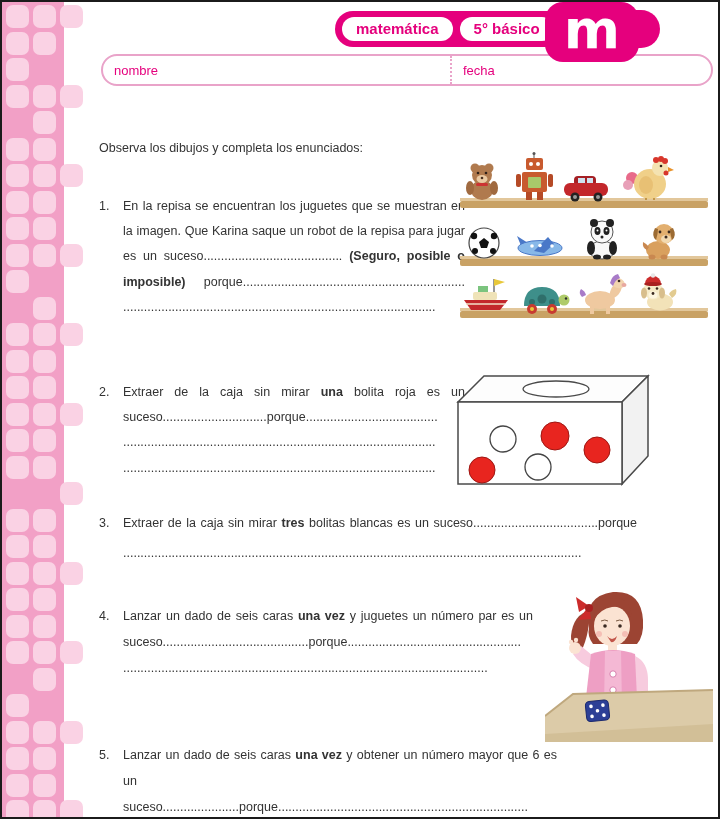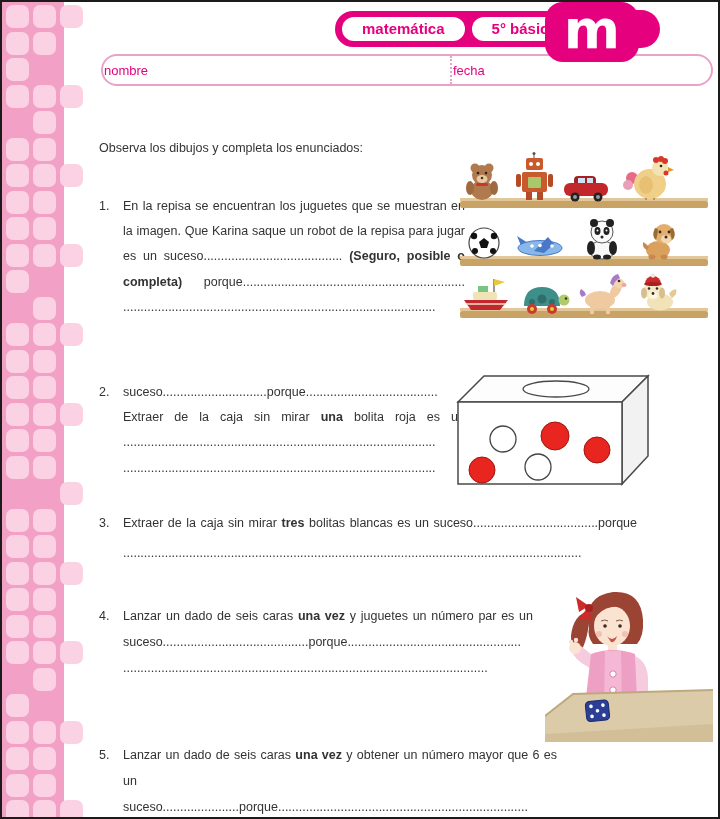--- a/index.html
+++ b/index.html
@@ -18,34 +18,34 @@
   .strip{position:absolute;left:0;top:0;bottom:0;width:62px;background:var(--strip);z-index:0;}
   .sq{position:absolute;width:23px;height:23px;border-radius:7px;background:var(--sq);}
   
   .badge-bar{
     position:absolute;left:333px;top:9px;width:302px;height:36px;z-index:3;
     background:var(--magenta);border-radius:18px;display:flex;align-items:center;gap:7px;
     padding:0 7px;box-sizing:border-box;
   }
   .badge{
     background:#fff;color:var(--magenta);font-weight:bold;font-size:15px;
-    padding:3px 20px 4px;border-radius:14px;white-space:nowrap;
+    padding:3px 14px 4px;border-radius:14px;white-space:nowrap;
   }
   .blob{position:absolute;left:590px;top:8px;width:68px;height:38px;border-radius:19px;background:var(--magenta);z-index:2;}
   .logo{
     position:absolute;left:543px;top:0;width:94px;height:60px;z-index:4;
     background:var(--magenta);border-radius:18px;color:#fff;
     font-family:"DejaVu Sans",sans-serif;font-weight:800;font-size:54px;line-height:56px;text-align:center;
   }
   
   .form-row{
     position:absolute;left:99px;top:52px;width:612px;height:32px;z-index:1;
     border:2px solid #E9A3C9;border-radius:16px;display:flex;box-sizing:border-box;background:#fff;
   }
-  .cell{display:flex;align-items:center;padding-left:1px;font-size:13px;color:var(--magenta);box-sizing:border-box;}
+  .cell{display:flex;align-items:center;padding-left:11px;font-size:13px;color:var(--magenta);box-sizing:border-box;}
   .cell.name{flex:0 0 347px;}
   .cell.course{flex:0 0 100px;border-left:2px dotted #E9A3C9;}
   .cell.date{flex:1;border-left:2px dotted #E9A3C9;}
   
   .title{position:absolute;left:90px;top:101px;width:625px;margin:0;text-align:center;
     font-size:11.5px;font-weight:bold;color:#1d1d1d;}
   .intro{position:absolute;left:97px;top:139px;margin:0;font-size:12.5px;}
   
   .item{position:absolute;display:flex;font-size:12.5px;z-index:1;}
   .num{width:24px;line-height:25.2px;}
@@ -155,30 +155,30 @@
   </div>
 
   <p class="intro">Observa los dibujos y completa los enunciados:</p>
 
   <div class="item" id="item1">
     <span class="num">1.</span>
     <div class="lines w1">
         <div class="tline"><span>En la repisa se encuentran los juguetes que se muestran en</span></div>
         <div class="tline"><span>la imagen. Que Karina saque un robot de la repisa para jugar</span></div>
         <div class="tline"><span>es un suceso........................................ </span><span class="b">(Seguro, posible o</span></div>
-        <div class="tline"><span class="b">completa)</span><span> porque................................................................</span></div>
+        <div class="tline"><span class="b">imposible)</span><span> porque................................................................</span></div>
         <div class="tline"><span>..........................................................................................</span></div>
       </div>
   </div>
 
   <div class="item" id="item2">
     <span class="num">2.</span>
     <div class="lines w2">
+        <div class="tline"><span>Extraer de la caja sin mirar </span><span class="b">una</span><span> bolita roja es un</span></div>
         <div class="tline"><span>suceso..............................porque......................................</span></div>
-        <div class="tline"><span>Extraer de la caja sin mirar </span><span class="b">una</span><span> bolita roja es un</span></div>
         <div class="tline"><span>..........................................................................................</span></div>
         <div class="tline"><span>..........................................................................................</span></div>
       </div>
   </div>
 
   <div class="item" id="item3">
     <span class="num">3.</span>
     <div class="lines w3">
         <div class="tline"><span>Extraer de la caja sin mirar </span><span class="b">tres</span><span> bolitas blancas es un suceso....................................porque</span></div>
         <div class="tline"><span>....................................................................................................................................</span></div>

